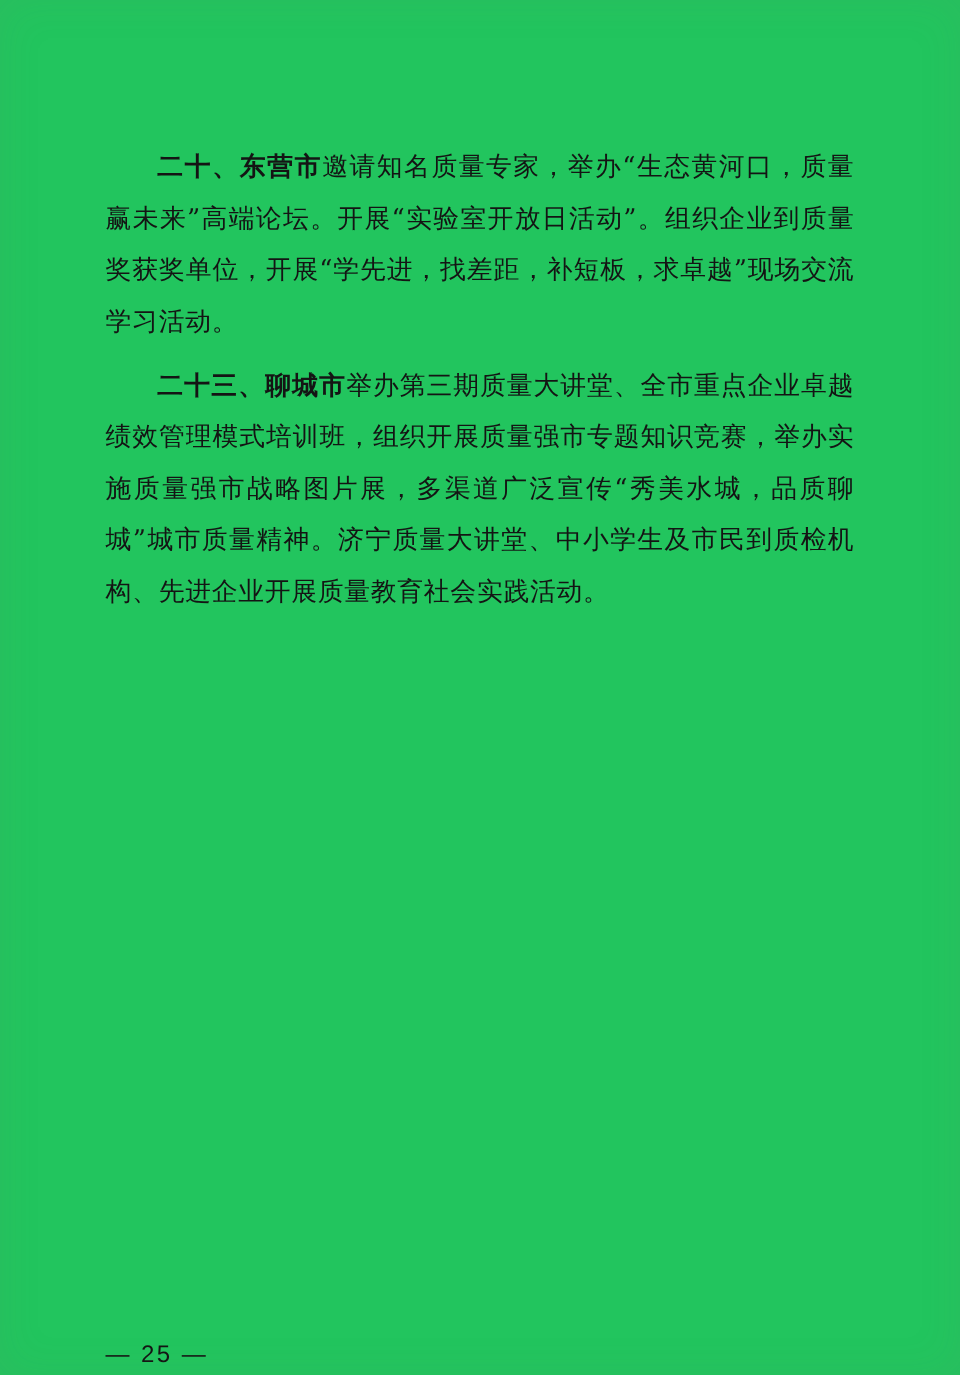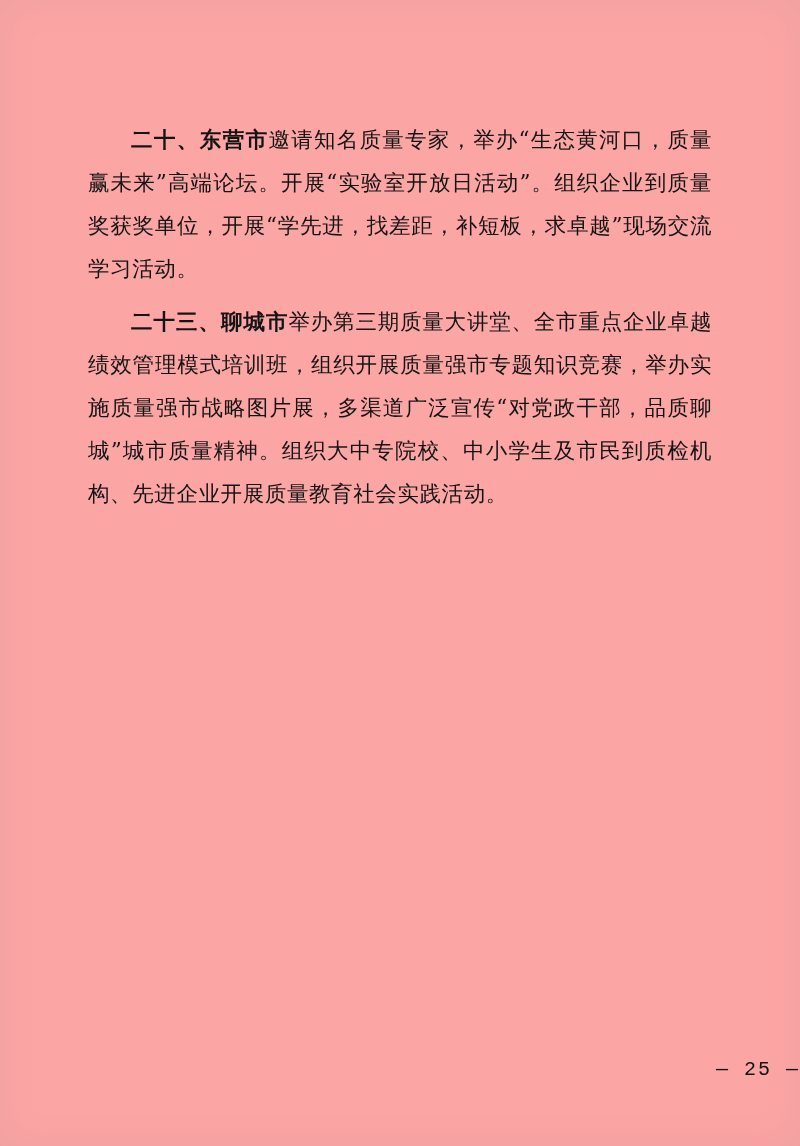--- a/index.html
+++ b/index.html
@@ -14,21 +14,21 @@
     color: #1a1a1a;
     position: relative;
     overflow: hidden;
   }
   .page {
     position: absolute;
     left: 0;
     top: 0;
     width: 800px;
     height: 1146px;
-    background: #fca5a5;
+    background: #22c55e;
   }
   .page-inner {
     position: absolute;
     left: 88px;
     top: 118px;
     width: 624px;
   }
   .para {
     margin: 0 0 10px 0;
     font-size: 21.5px;
@@ -39,27 +39,26 @@
     letter-spacing: 0.6px;
     color: #141414;
   }
   .para .lead {
     font-weight: bold;
     letter-spacing: 0.8px;
   }
   .page-number {
     position: absolute;
     left: 0;
-    top: 940px;
+    top: 1000px;
     width: 712px;
-    text-align: right;
     font-size: 20px;
     letter-spacing: 2px;
     color: #141414;
-    font-family: Liberation Mono, monospace;
+    font-family: Liberation Sans, sans-serif;
   }
   .noise-edge {
     position: absolute;
     left: 0; top: 0; right: 0; bottom: 0;
     pointer-events: none;
     box-shadow: inset 0 0 36px rgba(120,118,110,0.10);
   }
 </style>
 </head>
 <body>
@@ -67,20 +66,20 @@
 <div class="page">
   <div class="page-inner">
 
     <p class="para">
       <span class="lead">二十、东营市</span><span>邀请知名质量专家，举办“生态黄河口，质量赢未来”高端论坛。开展“实验室开放日活动”。组织企业到质量奖获奖单位，开展“学先进，找差距，补短板，求卓越”现场交流学习活动。</span>
     </p>
 
 
 
     <p class="para">
-      <span class="lead">二十三、聊城市</span><span>举办第三期质量大讲堂、全市重点企业卓越绩效管理模式培训班，组织开展质量强市专题知识竞赛，举办实施质量强市战略图片展，多渠道广泛宣传“对党政干部，品质聊城”城市质量精神。组织大中专院校、中小学生及市民到质检机构、先进企业开展质量教育社会实践活动。</span>
+      <span class="lead">二十三、聊城市</span><span>举办第三期质量大讲堂、全市重点企业卓越绩效管理模式培训班，组织开展质量强市专题知识竞赛，举办实施质量强市战略图片展，多渠道广泛宣传“秀美水城，品质聊城”城市质量精神。济宁质量大讲堂、中小学生及市民到质检机构、先进企业开展质量教育社会实践活动。</span>
     </p>
 
 
     <div class="page-number">— 25 —</div>
   </div>
   <div class="noise-edge"></div>
 </div>
 
 </body></html>

